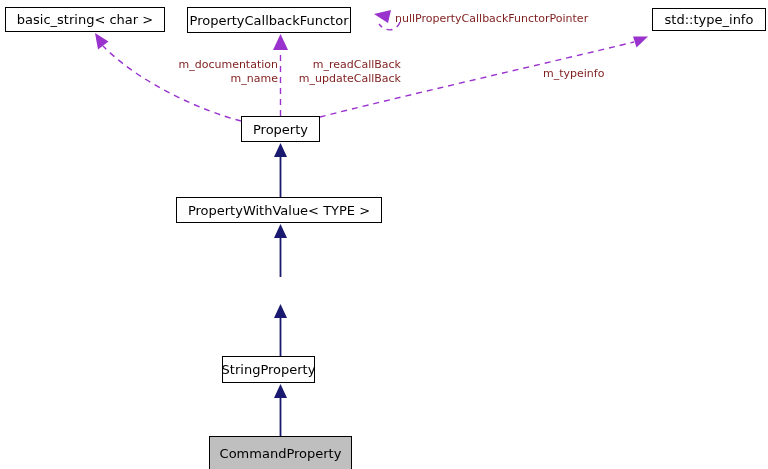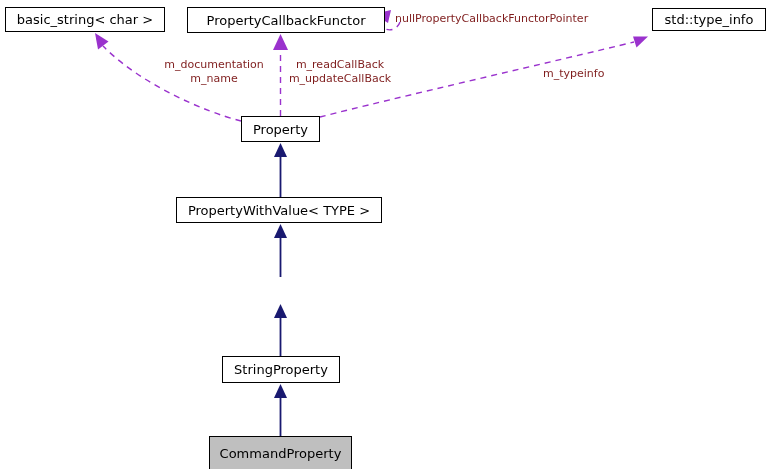--- a/index.html
+++ b/index.html
@@ -13,21 +13,21 @@
     position:absolute;box-sizing:border-box;
     border:1px solid #000000;background:#ffffff;
     display:flex;align-items:center;justify-content:center;
     font-size:13px;white-space:nowrap;line-height:1;
   }
   .node.sel{background:#bfbfbf;}
   .elabel{
     position:absolute;font-size:11px;line-height:14px;
     white-space:nowrap;color:#7f1d1d;
   }
-  .elabel.center{text-align:center;}
+  .elabel.center{text-align:right;}
 </style>
 </head>
 <body>
 
 <div class="stage">
 
   <svg class="edges" viewBox="0 0 768 469">
 
     <g stroke-width="1.8" stroke="#191970" fill="#191970">
       <line x1="280.5" y1="197" x2="280.5" y2="156" fill="none"></line>
@@ -51,30 +51,30 @@
       <path fill="none" d="M 320 117 C 390 99, 560 60, 634 42"></path>
       <polygon stroke="none" points="648,36.5 636.5,47.5 633,36.5"></polygon>
 
       <path fill="none" d="M 400 22 C 397 31, 386 33, 379 24"></path>
       <polygon stroke="none" points="374,14 391,10 388,23"></polygon>
     </g>
   </svg>
 
   <div class="node" style="left:5px;top:7px;width:160px;height:25px">basic_string&lt; char &gt;</div>
 
-  <div class="node" style="left:187px;top:7px;width:198px;height:26px">PropertyCallbackFunctor</div>
+  <div class="node" style="left:187px;top:7px;width:164px;height:26px">PropertyCallbackFunctor</div>
 
   <div class="node" style="left:652px;top:8px;width:114px;height:23px">std::type_info</div>
 
   <div class="node" style="left:241px;top:116px;width:79px;height:26px">Property</div>
 
   <div class="node" style="left:176px;top:197px;width:206px;height:26px">PropertyWithValue&lt; TYPE &gt;</div>
 
 
-  <div class="node" style="left:222px;top:356px;width:118px;height:27px">StringProperty</div>
+  <div class="node" style="left:222px;top:356px;width:93px;height:27px">StringProperty</div>
 
   <div class="node sel" style="left:209px;top:436px;width:143px;height:34px">CommandProperty</div>
 
   <div class="elabel center" style="left:150px;top:58px;width:128px">
     <div>m_documentation</div>
     <div>m_name</div>
   </div>
 
   <div class="elabel center" style="left:279px;top:58px;width:122px">
     <div>m_readCallBack</div>

